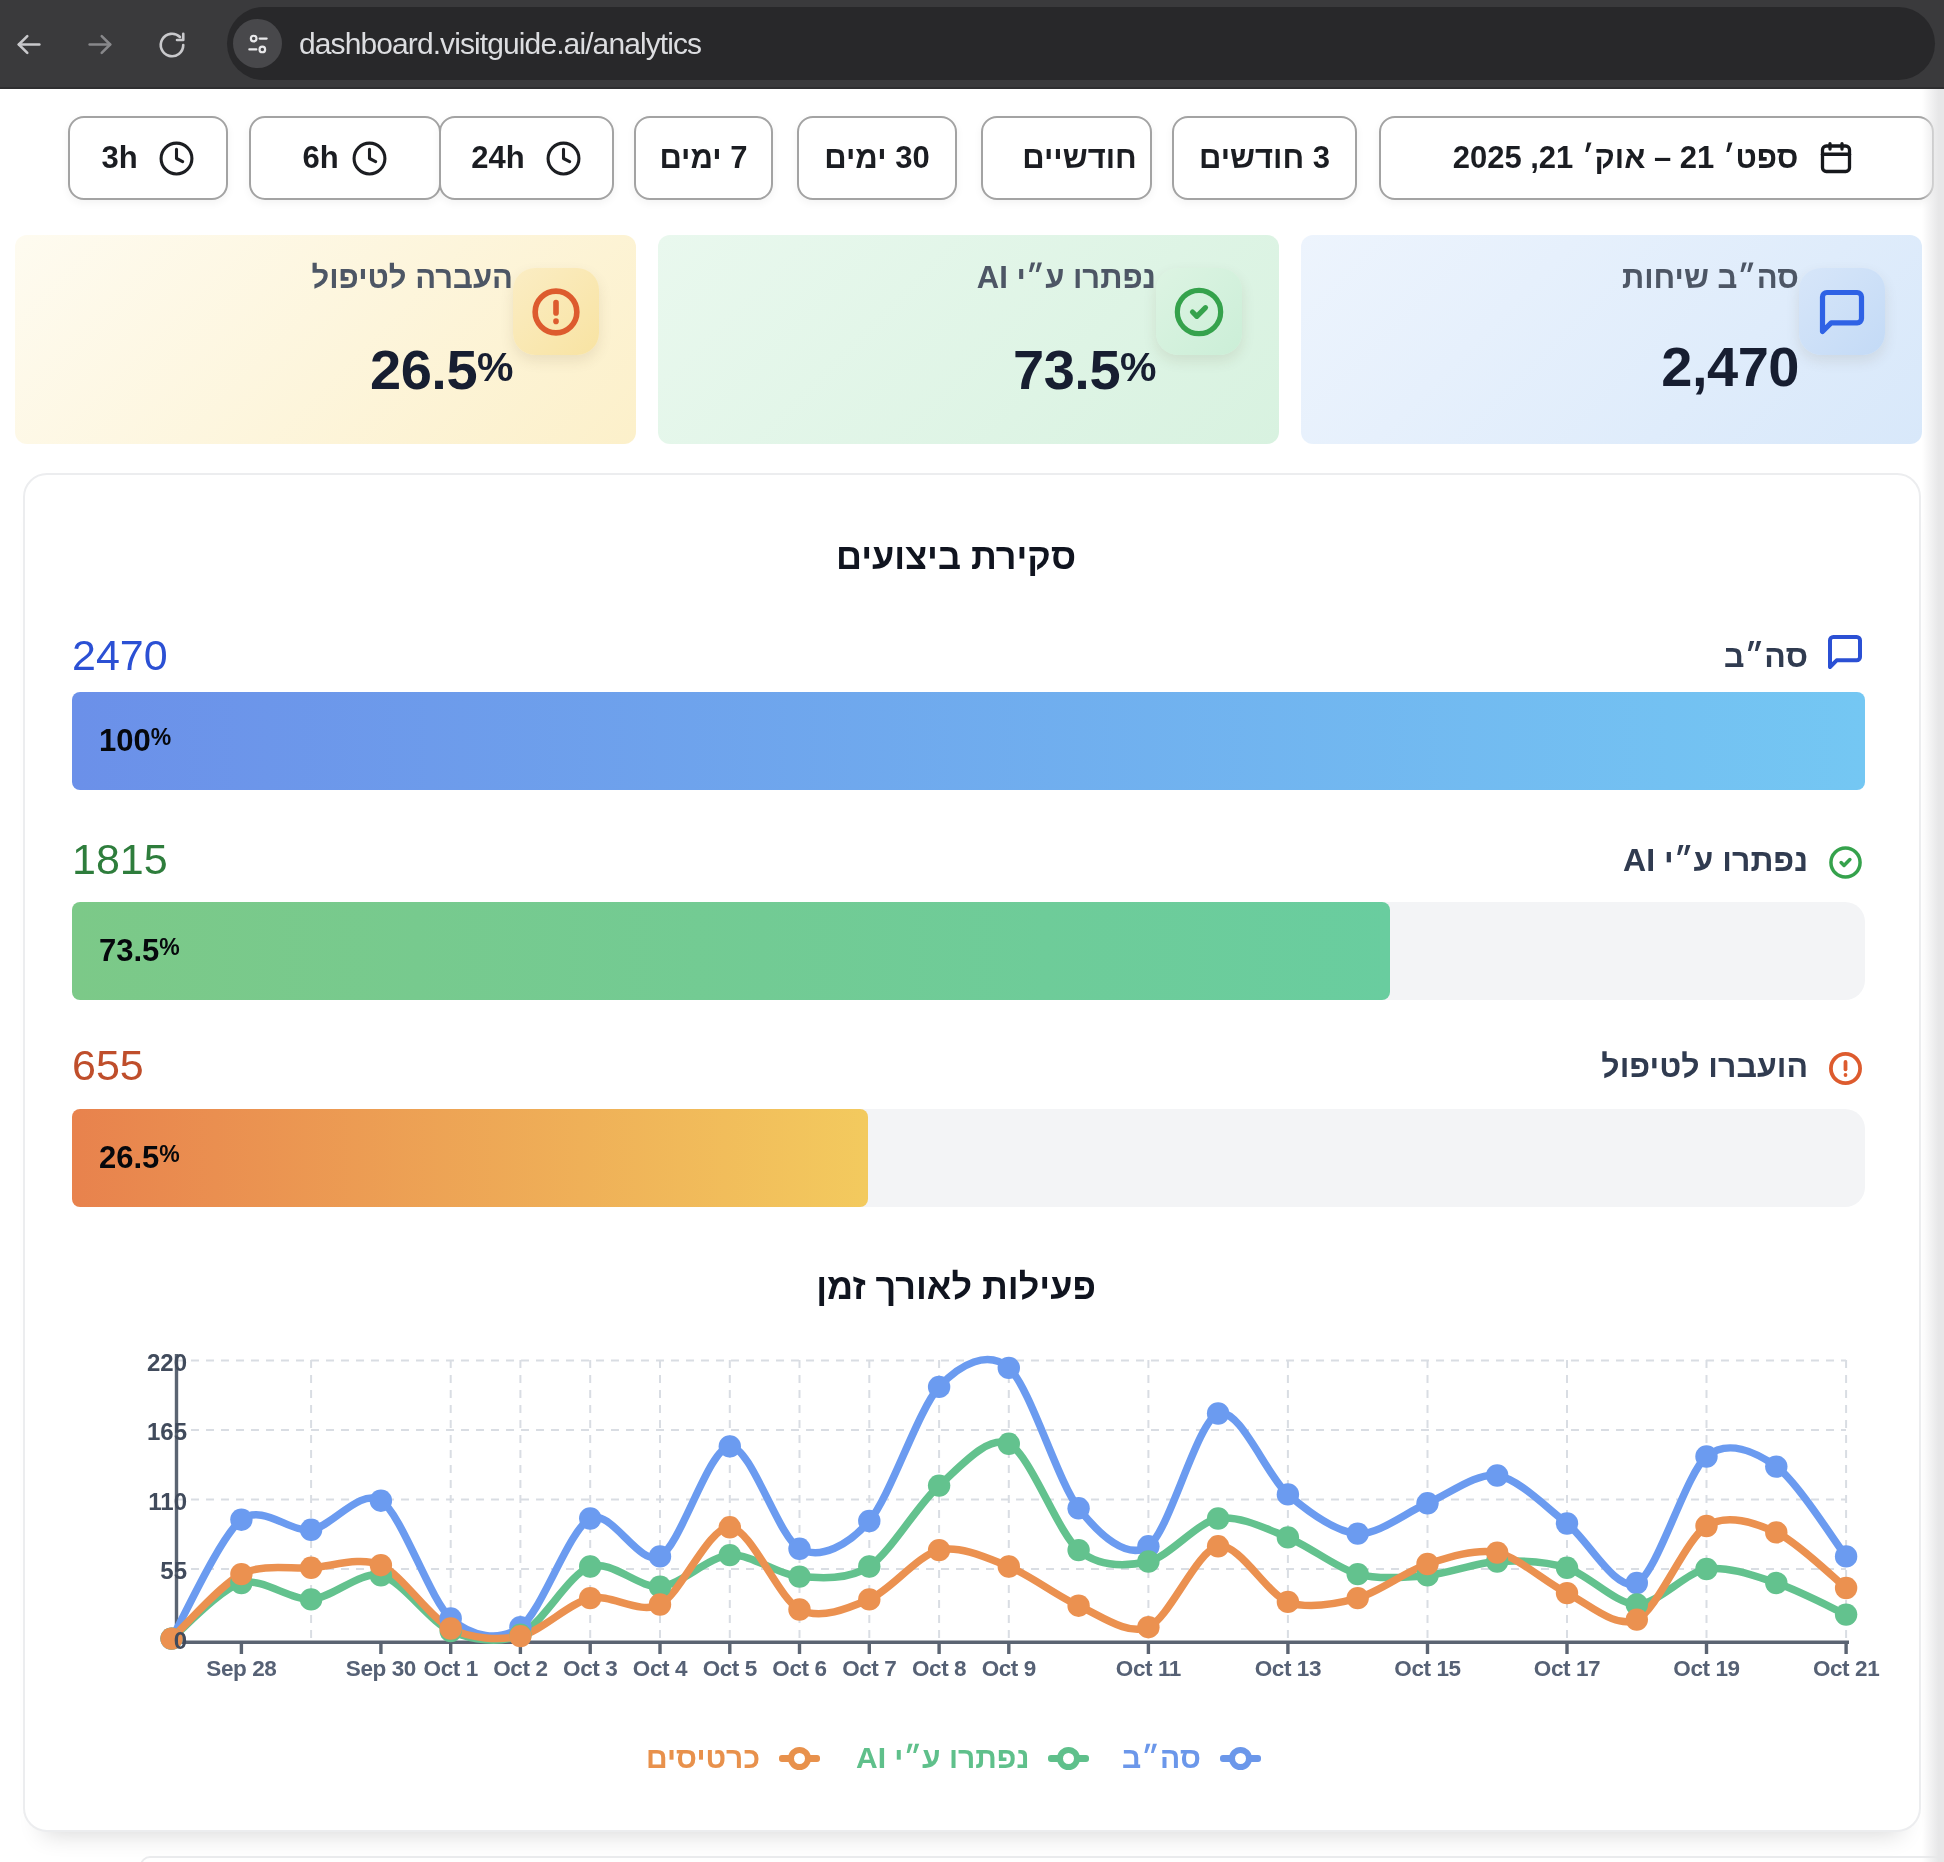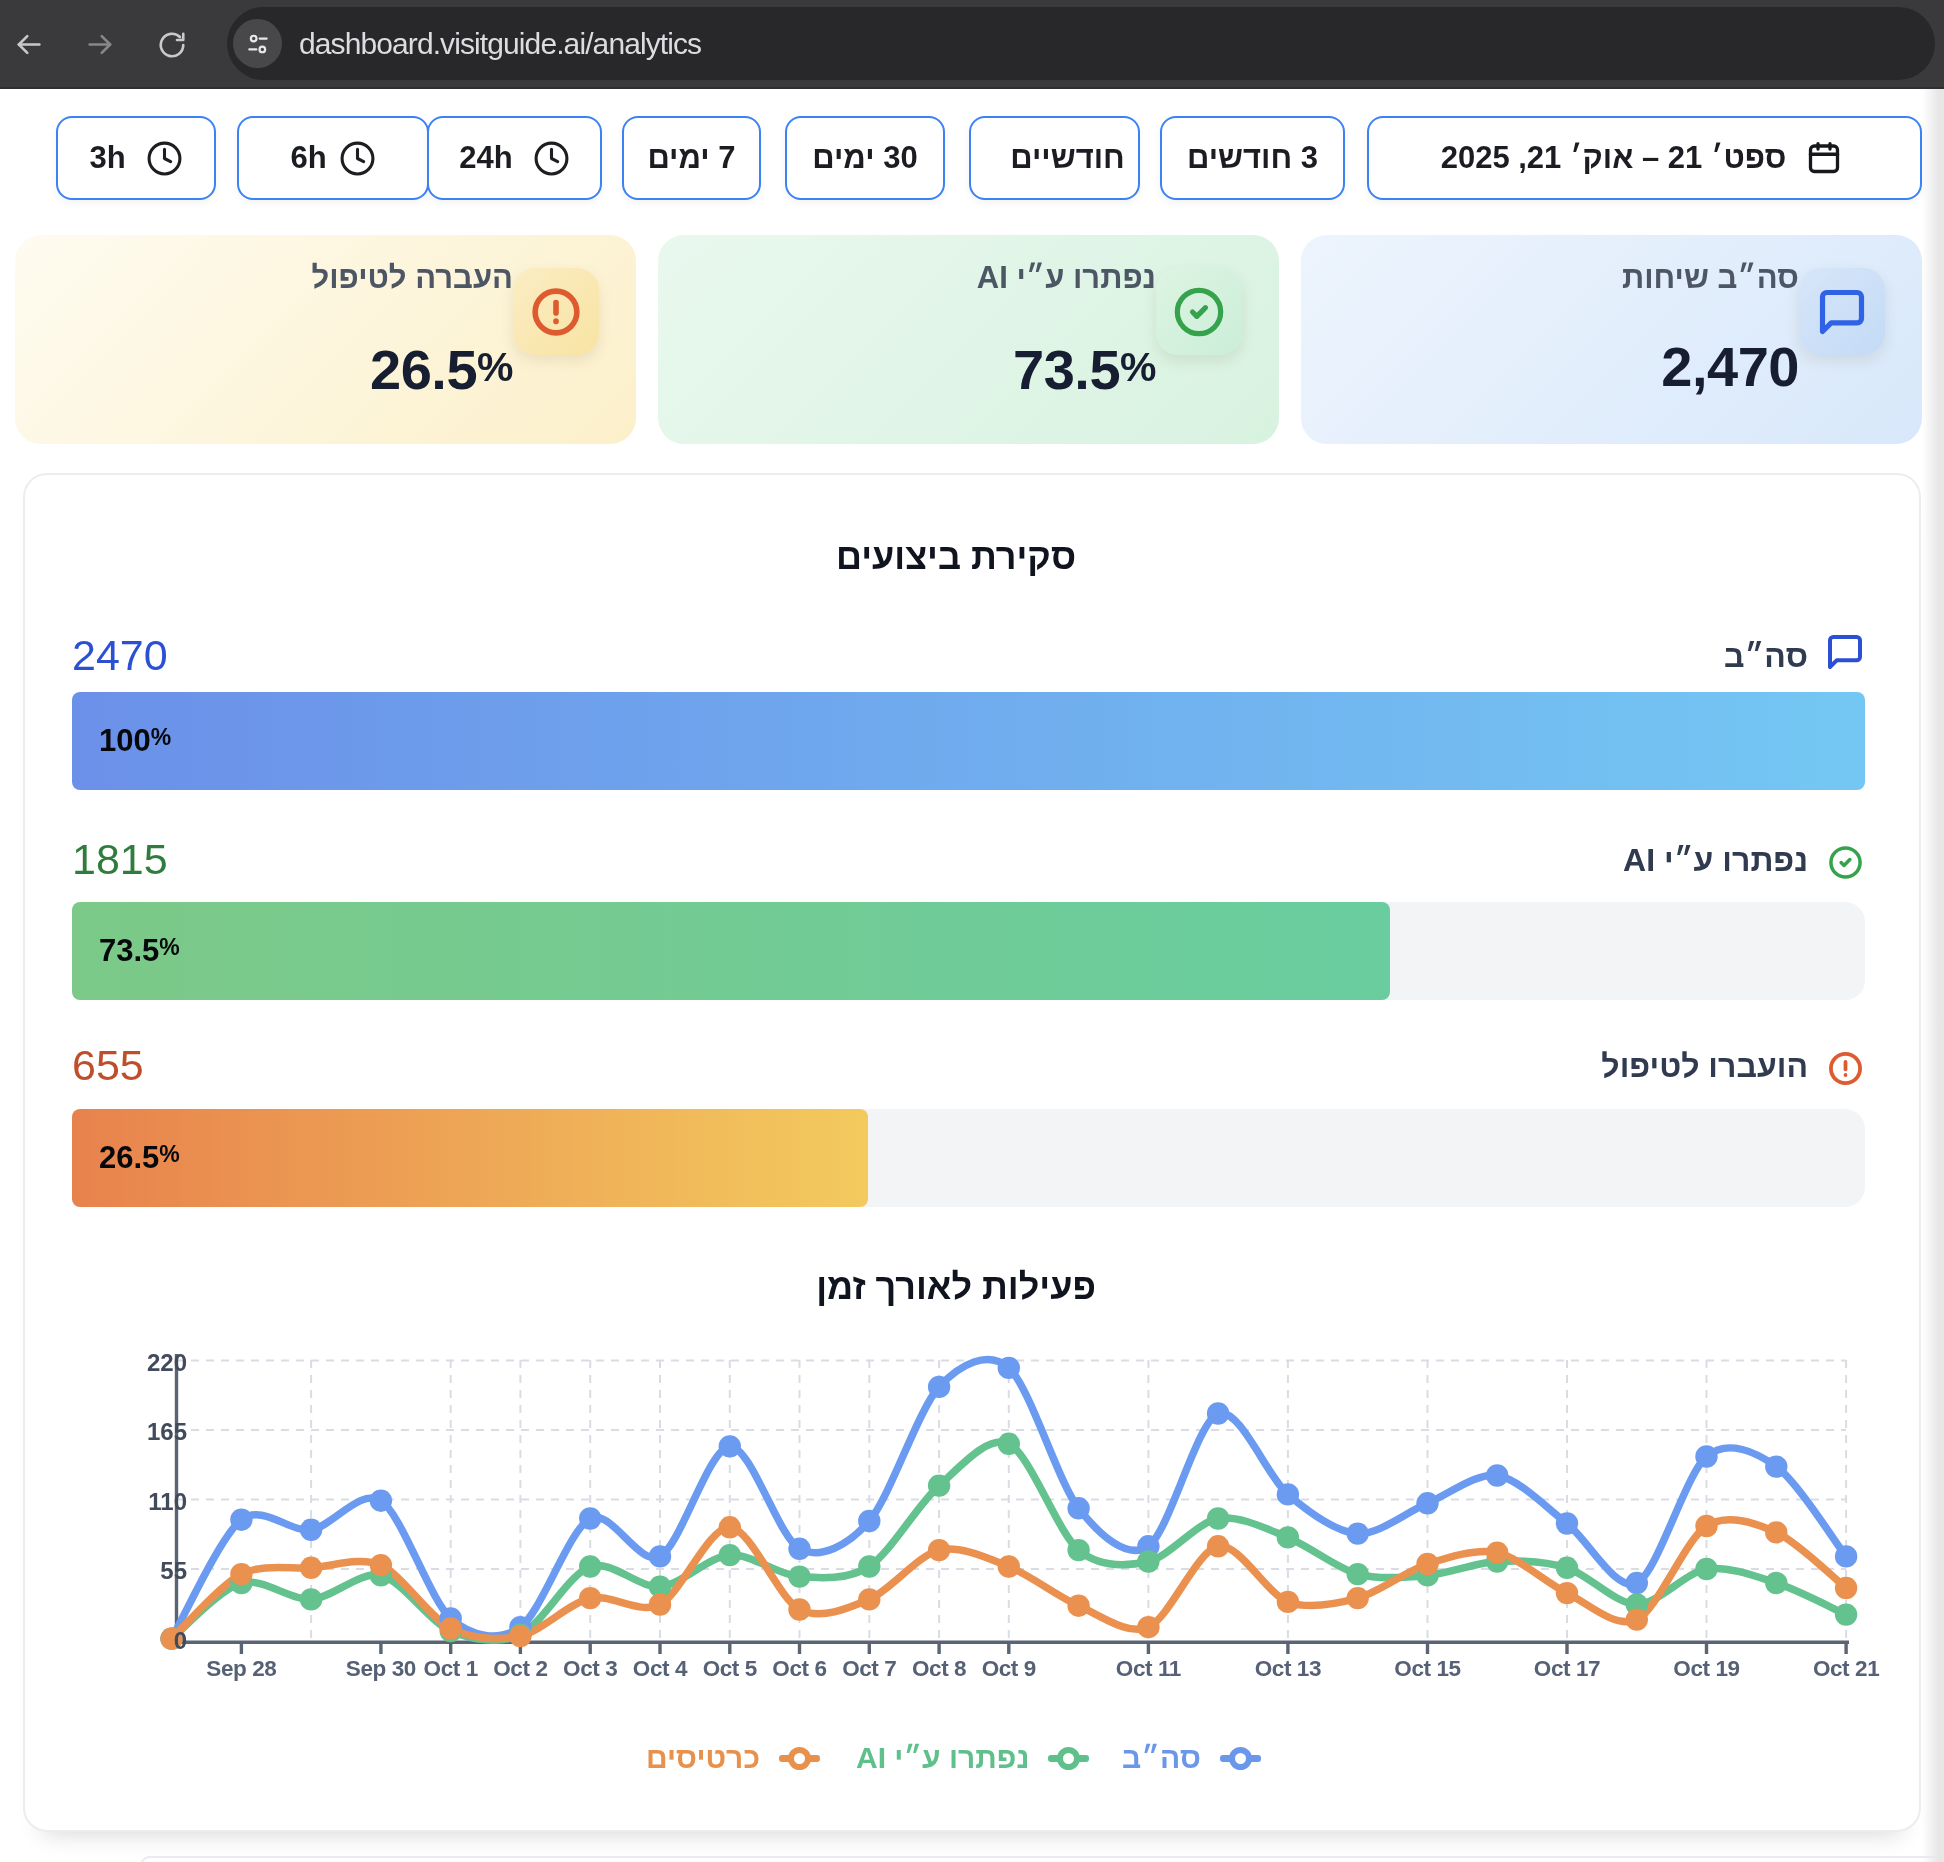--- a/index.html
+++ b/index.html
@@ -1,23 +1,23 @@
 <!DOCTYPE html>
 <html lang="he"><head><meta charset="utf-8">
 <style>
 *{margin:0;padding:0;box-sizing:border-box;}
 html,body{width:1944px;height:1862px;background:#fff;font-family:"Liberation Sans",sans-serif;overflow:hidden;position:relative;}
 .chrome{position:absolute;left:0;top:0;width:1944px;height:89px;background:#3a3a3c;border-bottom:2px solid #2e2e30;}
 .pill{position:absolute;left:227px;top:7px;width:1708px;height:73px;border-radius:37px;background:#28282a;}
 .tcirc{position:absolute;left:233px;top:19px;width:49px;height:49px;border-radius:50%;background:#48484b;display:flex;align-items:center;justify-content:center;}
 .url{position:absolute;left:299px;top:0;height:87px;display:flex;align-items:center;font-size:30px;color:#dcdde0;letter-spacing:-0.9px;}
 .navic{position:absolute;top:0;height:89px;display:flex;align-items:center;}
-.fbtn{position:absolute;top:116px;height:84px;background:#fff;border:2px solid #3b82f6;border-radius:16px;box-shadow:0 3px 8px rgba(0,0,0,.05);display:flex;flex-direction:row;align-items:center;justify-content:center;gap:20px;font-size:31px;font-weight:600;color:#1b1d22;}
+.fbtn{position:absolute;top:116px;height:84px;background:#fff;border:2px solid #a3a3a3;border-radius:16px;box-shadow:0 3px 8px rgba(0,0,0,.05);display:flex;flex-direction:row;align-items:center;justify-content:center;gap:20px;font-size:31px;font-weight:600;color:#1b1d22;margin-left:12px;}
 .fbtn .he{direction:rtl;}
-.card{position:absolute;top:235px;width:621px;height:209px;border-radius:26px;}
+.card{position:absolute;top:235px;width:621px;height:209px;border-radius:12px;}
 .cicon{position:absolute;top:33px;right:37px;width:86px;height:87px;border-radius:22px;display:flex;align-items:center;justify-content:center;box-shadow:0 6px 14px rgba(80,60,20,.10);}
 .ctxt{position:absolute;top:24px;right:123px;text-align:right;direction:rtl;}
 .clabel{font-size:31px;font-weight:700;color:#4d5665;line-height:38px;}
 .cnum{font-size:56px;font-weight:800;color:#171e31;line-height:58px;margin-top:41px;letter-spacing:-0.5px;}
 .cnum .pc{font-size:41px;vertical-align:8px;}
 .bigcard{position:absolute;left:23px;top:473px;width:1898px;height:1359px;background:#fff;border:2px solid #ecedef;border-radius:24px;box-shadow:0 22px 24px -20px rgba(0,0,0,.16);}
 .h1{position:absolute;left:0;width:1912px;text-align:center;font-size:36px;font-weight:800;color:#10141f;direction:rtl;line-height:42px;}
 .rval{position:absolute;left:72px;font-size:43px;font-weight:400;line-height:42px;letter-spacing:0px;}
 .rlab{position:absolute;right:136px;font-size:32px;font-weight:700;color:#303b50;line-height:36px;direction:rtl;}
 .ricon{position:absolute;right:79px;width:40px;display:flex;justify-content:center;}

